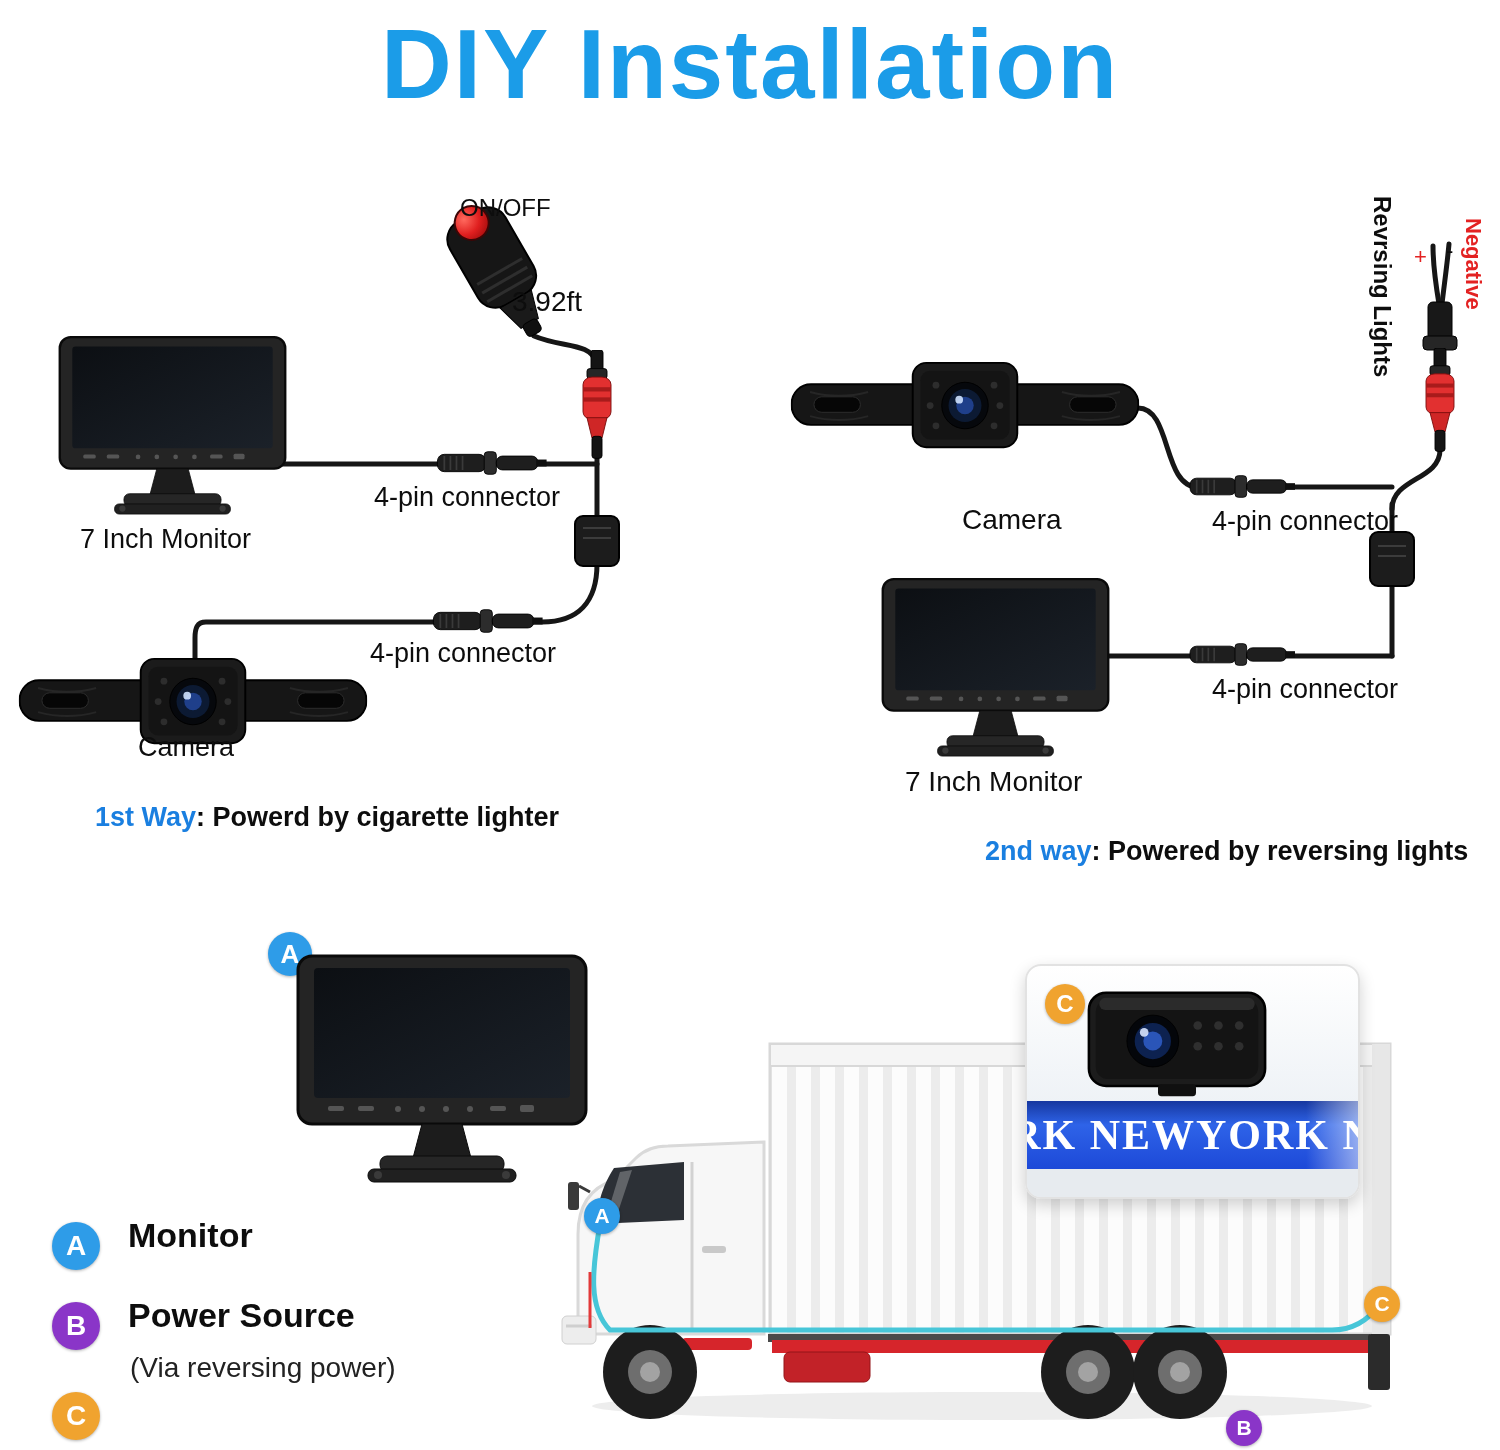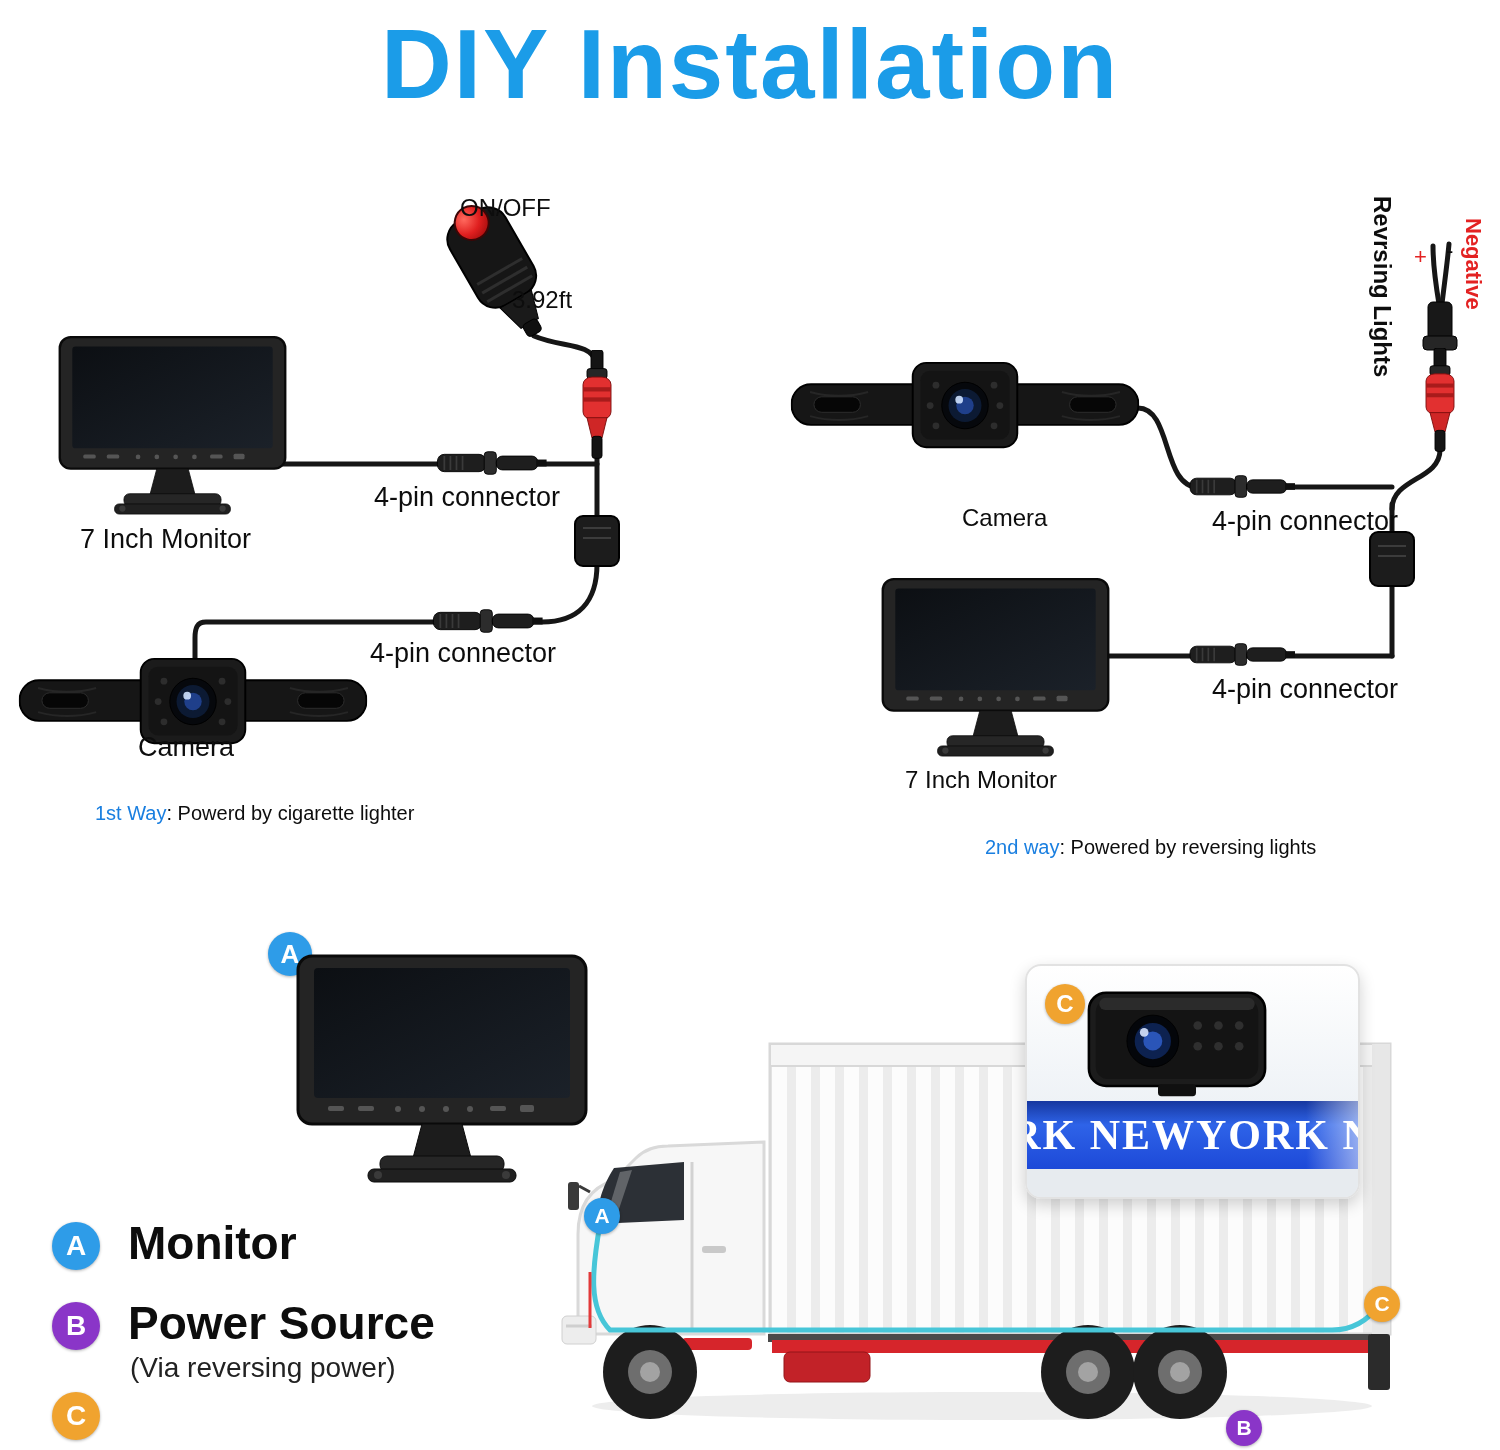--- a/index.html
+++ b/index.html
@@ -5,29 +5,29 @@
   *{margin:0;padding:0;box-sizing:border-box}
   body{background:#fff}
   .canvas{position:relative;width:1500px;height:1450px;margin:4px auto;background:#fff;
           font-family:"Liberation Sans",sans-serif;color:#0d0d0d;overflow:hidden}
   .abs{position:absolute}
   .title{position:absolute;top:4px;left:0;width:100%;text-align:center;
          font-size:98px;font-weight:bold;color:#1b9ce8;letter-spacing:2px}
   .subtitle{position:absolute;top:128px;left:0;width:100%;text-align:center;
             font-size:41px;font-weight:bold;color:#0d0d0d}
   .lbl{position:absolute;font-weight:normal;color:#0d0d0d;white-space:nowrap}
-  .fs22{font-size:22px}.fs24{font-size:24px}.fs27{font-size:27px}.fs28{font-size:24px}
-  .caption{position:absolute;font-size:20px;font-weight:normal;color:#0d0d0d;white-space:nowrap}
+  .fs22{font-size:22px}.fs24{font-size:24px}.fs27{font-size:27px}.fs28{font-size:28px}
+  .caption{position:absolute;font-size:27px;font-weight:bold;color:#0d0d0d;white-space:nowrap}
   .caption .hl{color:#1a7fe0}
   .vtext{position:absolute;writing-mode:vertical-rl;font-weight:bold;white-space:nowrap}
   .red{color:#e32222}
   .badge{position:absolute;border-radius:50%;color:#fff;font-weight:bold;
          display:flex;align-items:center;justify-content:center;box-shadow:0 1px 3px rgba(0,0,0,.3)}
   .badge.a{background:#2e9ce8}.badge.b{background:#8a35c8}.badge.c{background:#f0a32f}
-  .legend-label{position:absolute;font-size:46px;font-weight:bold;color:#0d0d0d;white-space:nowrap}
+  .legend-label{position:absolute;font-size:34px;font-weight:bold;color:#0d0d0d;white-space:nowrap}
   .legend-note{position:absolute;font-size:28px;color:#222;white-space:nowrap}
   .inset{position:absolute;left:1025px;top:960px;width:335px;height:235px;
          background:linear-gradient(#ffffff,#eef2f6 60%);border:2px solid #e2e2e2;border-radius:16px;
          box-shadow:0 6px 16px rgba(0,0,0,.18);overflow:hidden}
   .plate{position:absolute;left:0;top:135px;width:100%;height:68px;
          background:linear-gradient(180deg,#16379f,#2e63e8 35%,#1d49d8);
          display:flex;align-items:center;justify-content:center;
          font-family:"Liberation Serif",serif;font-weight:bold;font-size:42px;color:#fff;
          letter-spacing:2px;white-space:nowrap;overflow:hidden}
   .plate-shine{position:absolute;right:0;top:135px;width:52px;height:68px;

